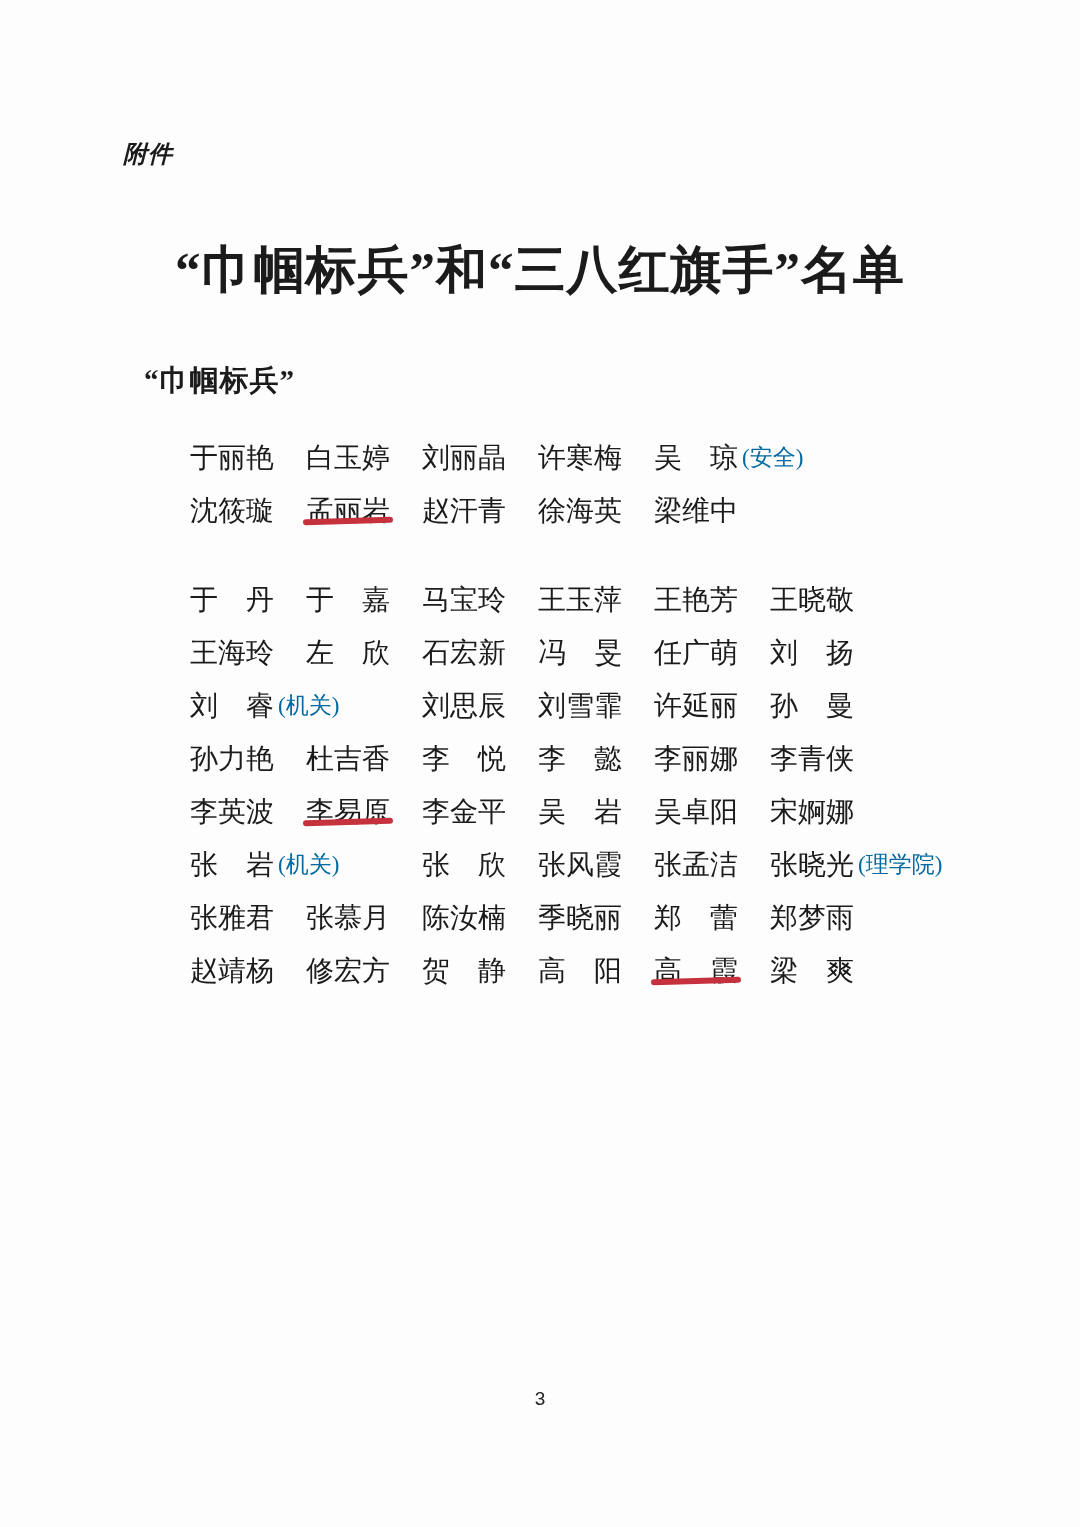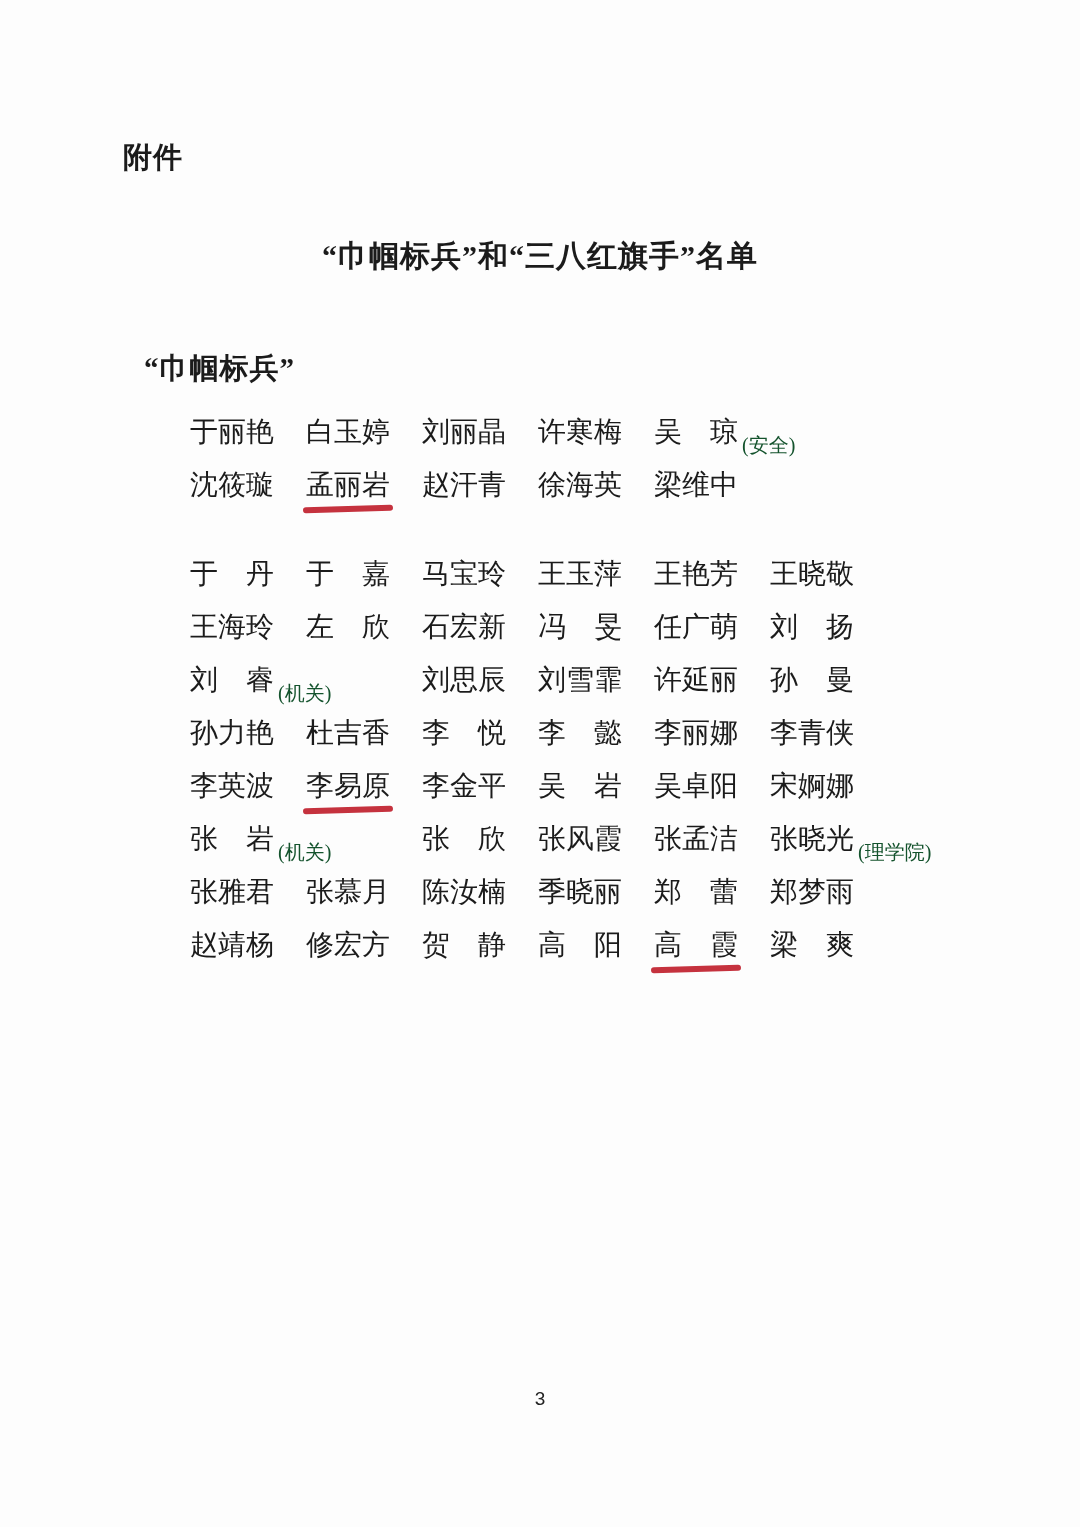--- a/index.html
+++ b/index.html
@@ -14,39 +14,40 @@
     margin: 0 auto;
     background: #fdfdfd;
     color: #1b1b1b;
     font-family: "Liberation Serif", "DejaVu Serif", serif;
     overflow: hidden;
   }
   .attachment-label {
     position: absolute;
     left: 123px;
     top: 138px;
-    font-size: 29px;
+    font-size: 24px;
     font-weight: bold;
     letter-spacing: 1px;
+    font-style: italic;
   }
   .doc-title {
     position: absolute;
     top: 236px;
     left: 0;
     width: 100%;
     margin: 0;
     text-align: center;
-    font-size: 30px;
+    font-size: 51px;
     font-weight: bold;
     letter-spacing: 1px;
     white-space: nowrap;
   }
   .sections {
     position: absolute;
-    top: 348px;
+    top: 360px;
     left: 0;
     right: 0;
   }
   .section + .section {
     margin-top: 36px;
   }
   .section-heading {
     margin: 0 0 24px 144px;
     font-size: 29px;
     font-weight: bold;
@@ -68,29 +69,30 @@
     margin-right: 32px;
     font-size: 28px;
     line-height: 40px;
   }
   .name-text {
     display: block;
     width: 84px;
     text-align: justify;
     text-align-last: justify;
     text-justify: inter-character;
+    margin-top: 14px;
   }
   .name-note {
     position: absolute;
     left: 88px;
     bottom: -2px;
-    font-size: 20px;
+    font-size: 23px;
     line-height: 17px;
     white-space: nowrap;
-    color: #14532d;
+    color: #0369a1;
   }
   .red-underline {
     position: absolute;
     left: -3px;
     right: -3px;
     bottom: -7px;
     height: 6px;
     border-radius: 3px;
     background: #c5323e;
     transform: rotate(-1.6deg);

